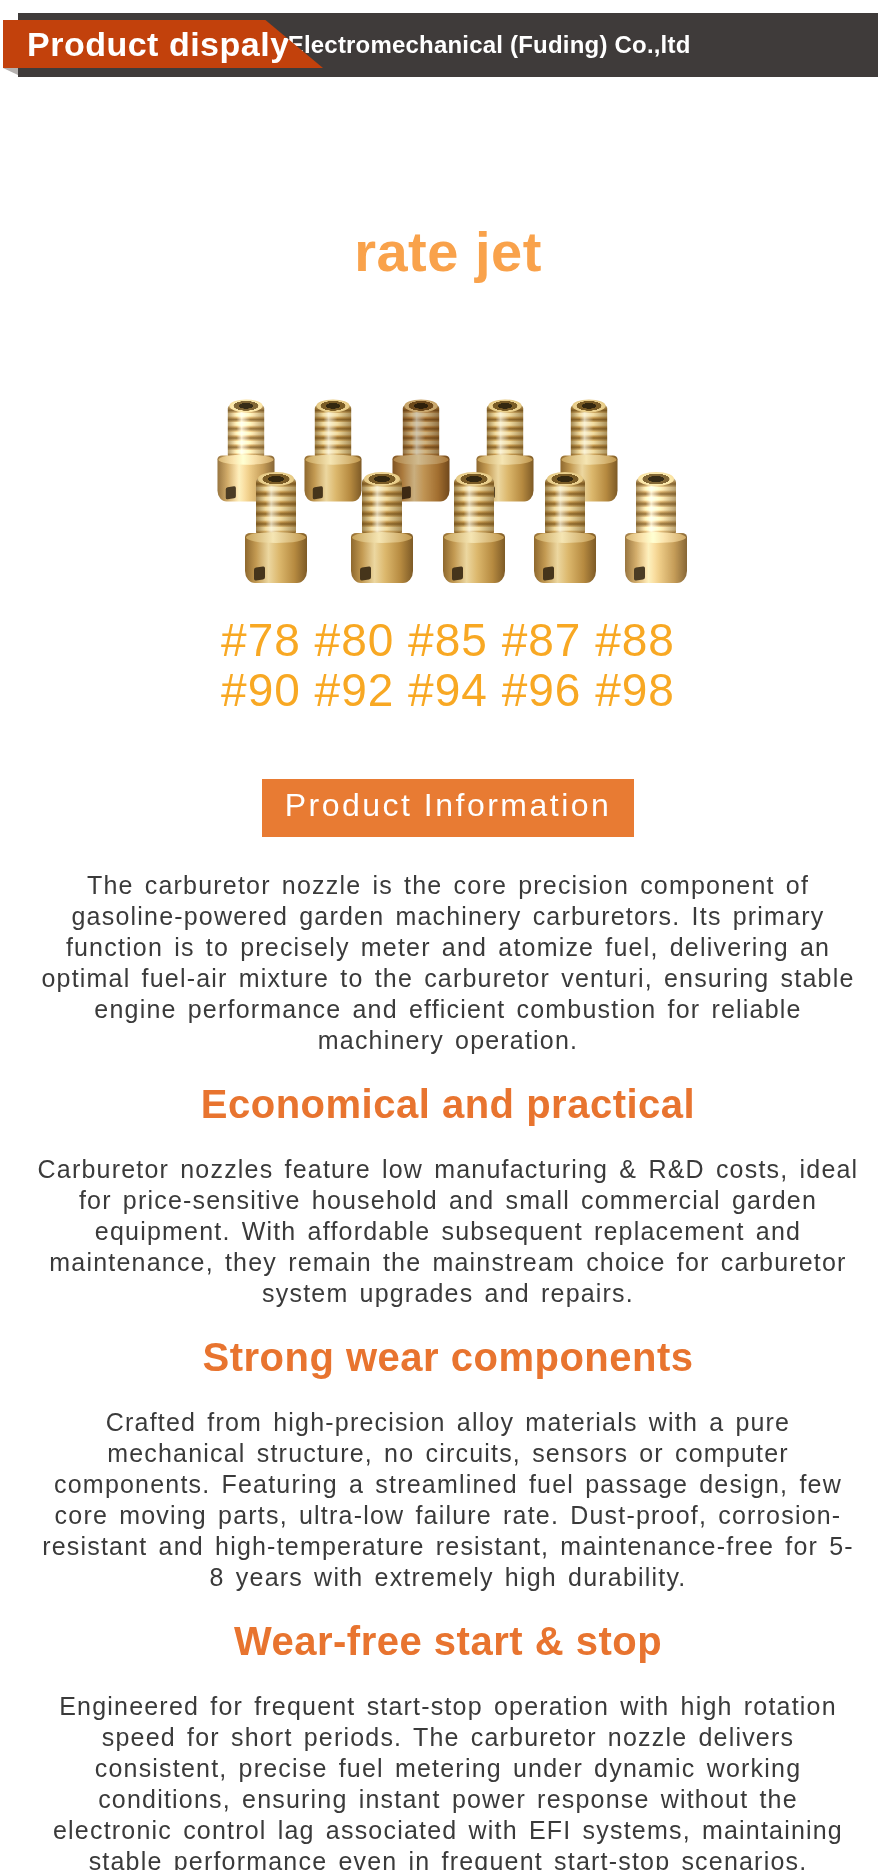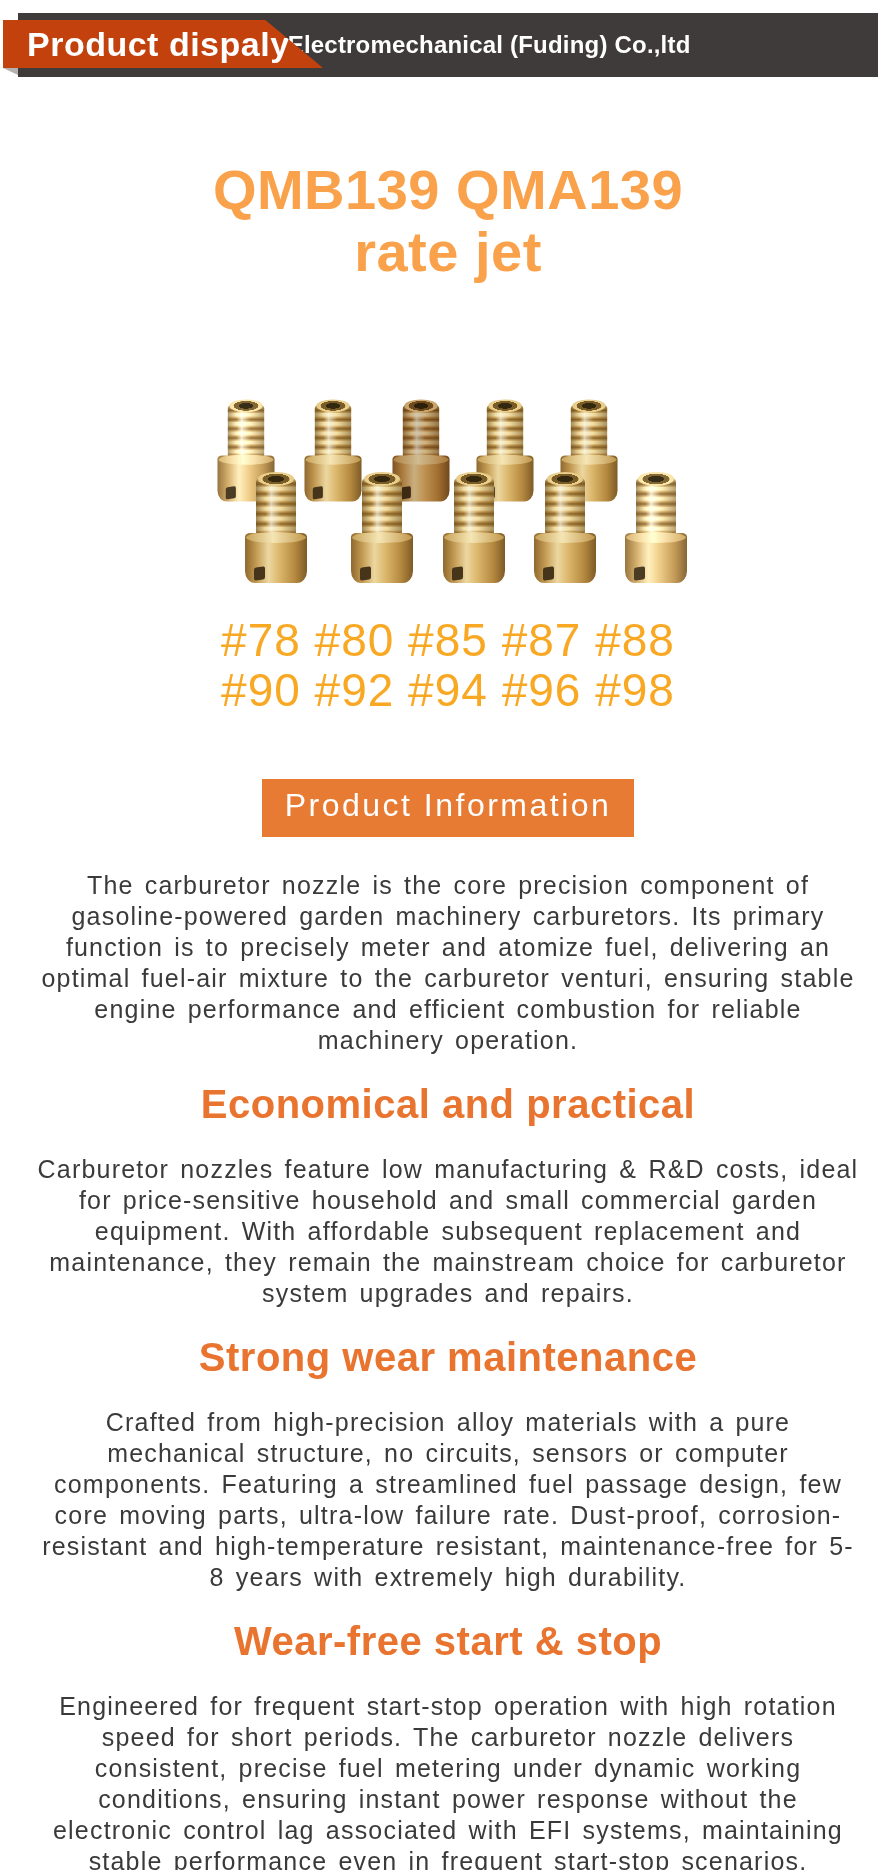--- a/index.html
+++ b/index.html
@@ -113,21 +113,21 @@
   <div class="header-bar">
     <span class="company">Bostone Electromechanical (Fuding) Co.,ltd</span>
   </div>
   <div class="ribbon">
     <span class="ribbon-label">Product dispaly</span>
   </div>
   <div class="ribbon-fold"></div>
 </div>
 
 <h1 class="title">
-  <span>QMB139 QMA139</span><br>
+  <br>
   <span>rate jet</span>
 </h1>
 
 <div class="photo">
     <div class="jet jet--light" style="left: 215px; top: 113px; z-index: 1; transform: scale(0.92);">
       <div class="thread"></div>
       <div class="base"></div>
     </div>
     <div class="jet" style="left: 302px; top: 113px; z-index: 1; transform: scale(0.92);">
       <div class="thread"></div>
@@ -175,21 +175,21 @@
 <div class="info-btn">Product Information</div>
 
 <p class="body-text">The carburetor nozzle is the core precision component of gasoline-powered garden machinery carburetors. Its primary function is to precisely meter and atomize fuel, delivering an optimal fuel-air mixture to the carburetor venturi, ensuring stable engine performance and efficient combustion for reliable machinery operation.</p>
 
 <div class="section">
   <h2>Economical and practical</h2>
   <p class="body-text">Carburetor nozzles feature low manufacturing &amp; R&amp;D costs, ideal for price-sensitive household and small commercial garden equipment. With affordable subsequent replacement and maintenance, they remain the mainstream choice for carburetor system upgrades and repairs.</p>
 </div>
 
 <div class="section">
-  <h2>Strong wear maintenance</h2>
+  <h2>Strong wear components</h2>
   <p class="body-text">Crafted from high-precision alloy materials with a pure mechanical structure, no circuits, sensors or computer components. Featuring a streamlined fuel passage design, few core moving parts, ultra-low failure rate. Dust-proof, corrosion-resistant and high-temperature resistant, maintenance-free for 5-8 years with extremely high durability.</p>
 </div>
 
 <div class="section">
   <h2>Wear-free start &amp; stop</h2>
   <p class="body-text">Engineered for frequent start-stop operation with high rotation speed for short periods. The carburetor nozzle delivers consistent, precise fuel metering under dynamic working conditions, ensuring instant power response without the electronic control lag associated with EFI systems, maintaining stable performance even in frequent start-stop scenarios.</p>
 </div>
 
 <div class="page-end"></div>
 

